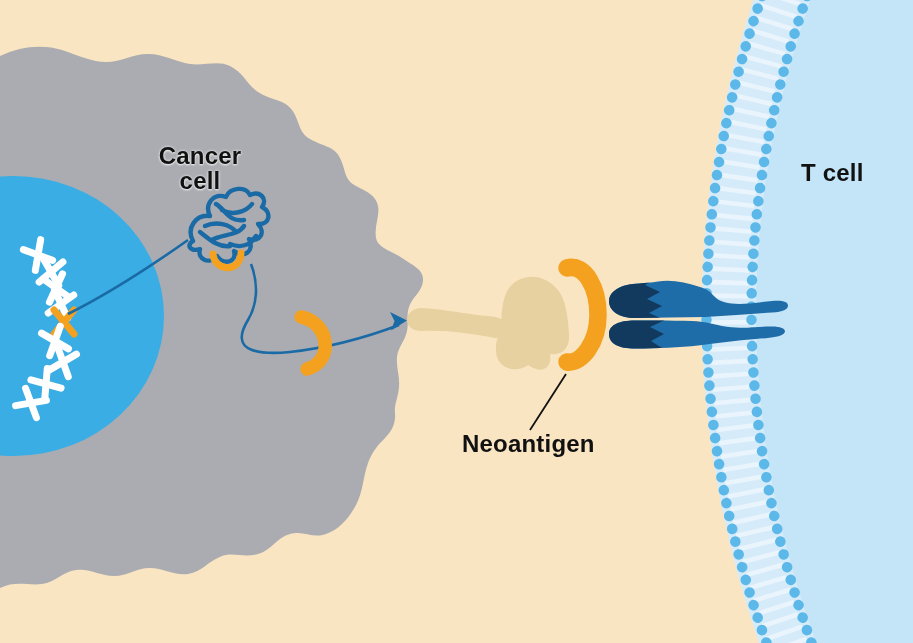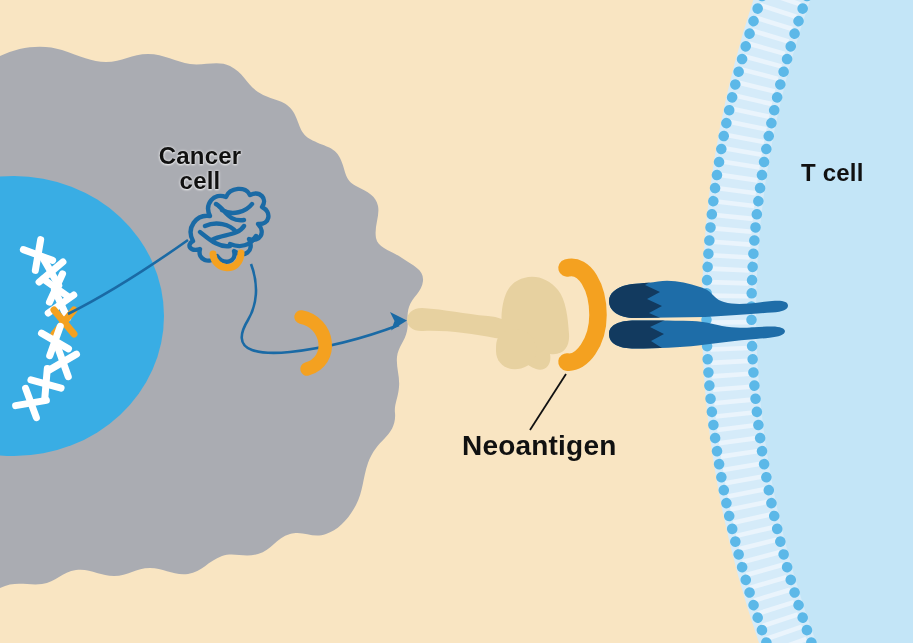--- a/index.html
+++ b/index.html
@@ -13,21 +13,21 @@
   .lbl{
     position:absolute;
     font-weight:bold;
     color:#111;
     text-align:center;
     line-height:1.06;
     letter-spacing:0.2px;
     text-shadow:0 0 3px rgba(255,255,255,.85),0 1px 2px rgba(255,255,255,.7);
   }
   .lbl-cancer{left:200px;top:120px;transform:translateX(-50%);width:110px;font-size:24px;margin-top:23px;}
-  .lbl-neo{left:462px;top:431px;font-size:28px;text-shadow:none;}
+  .lbl-neo{left:462px;top:431px;font-size:24px;text-shadow:none;}
   .lbl-tcell{left:801px;top:160px;font-size:24px;text-shadow:none;}
 </style>
 </head>
 <body>
 
 <div class="canvas">
   <svg width="913" height="643" viewBox="0 0 913 643">
     <defs>
       <clipPath id="tcrclip">
         <path d="M 609,301 C 609,311 619,318 635,318 L 705,317 C 730,315.5 755,313.5 772,312.5 C 783,312 788,309.5 788,305.5 C 788,301.5 782,300 772,301 C 752,303 738,306 724,302 C 712,298.5 714,291 700,287 C 686,282.5 672,279.5 658,281.5 C 645,283.5 633,283.5 627,285 C 616,287.5 609,293.5 609,301 Z"></path>

